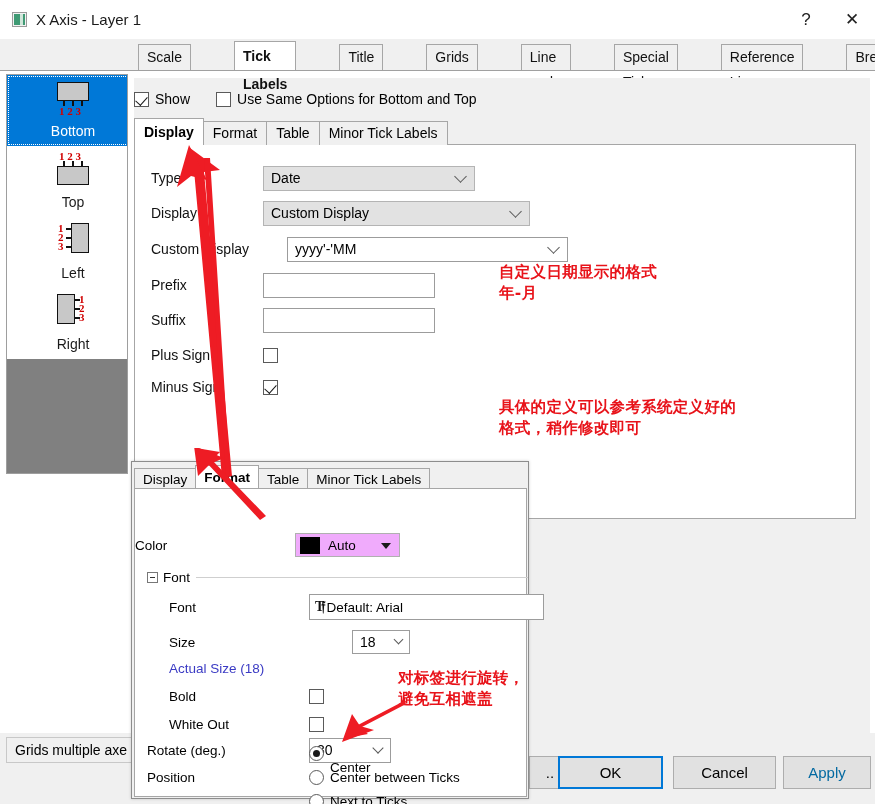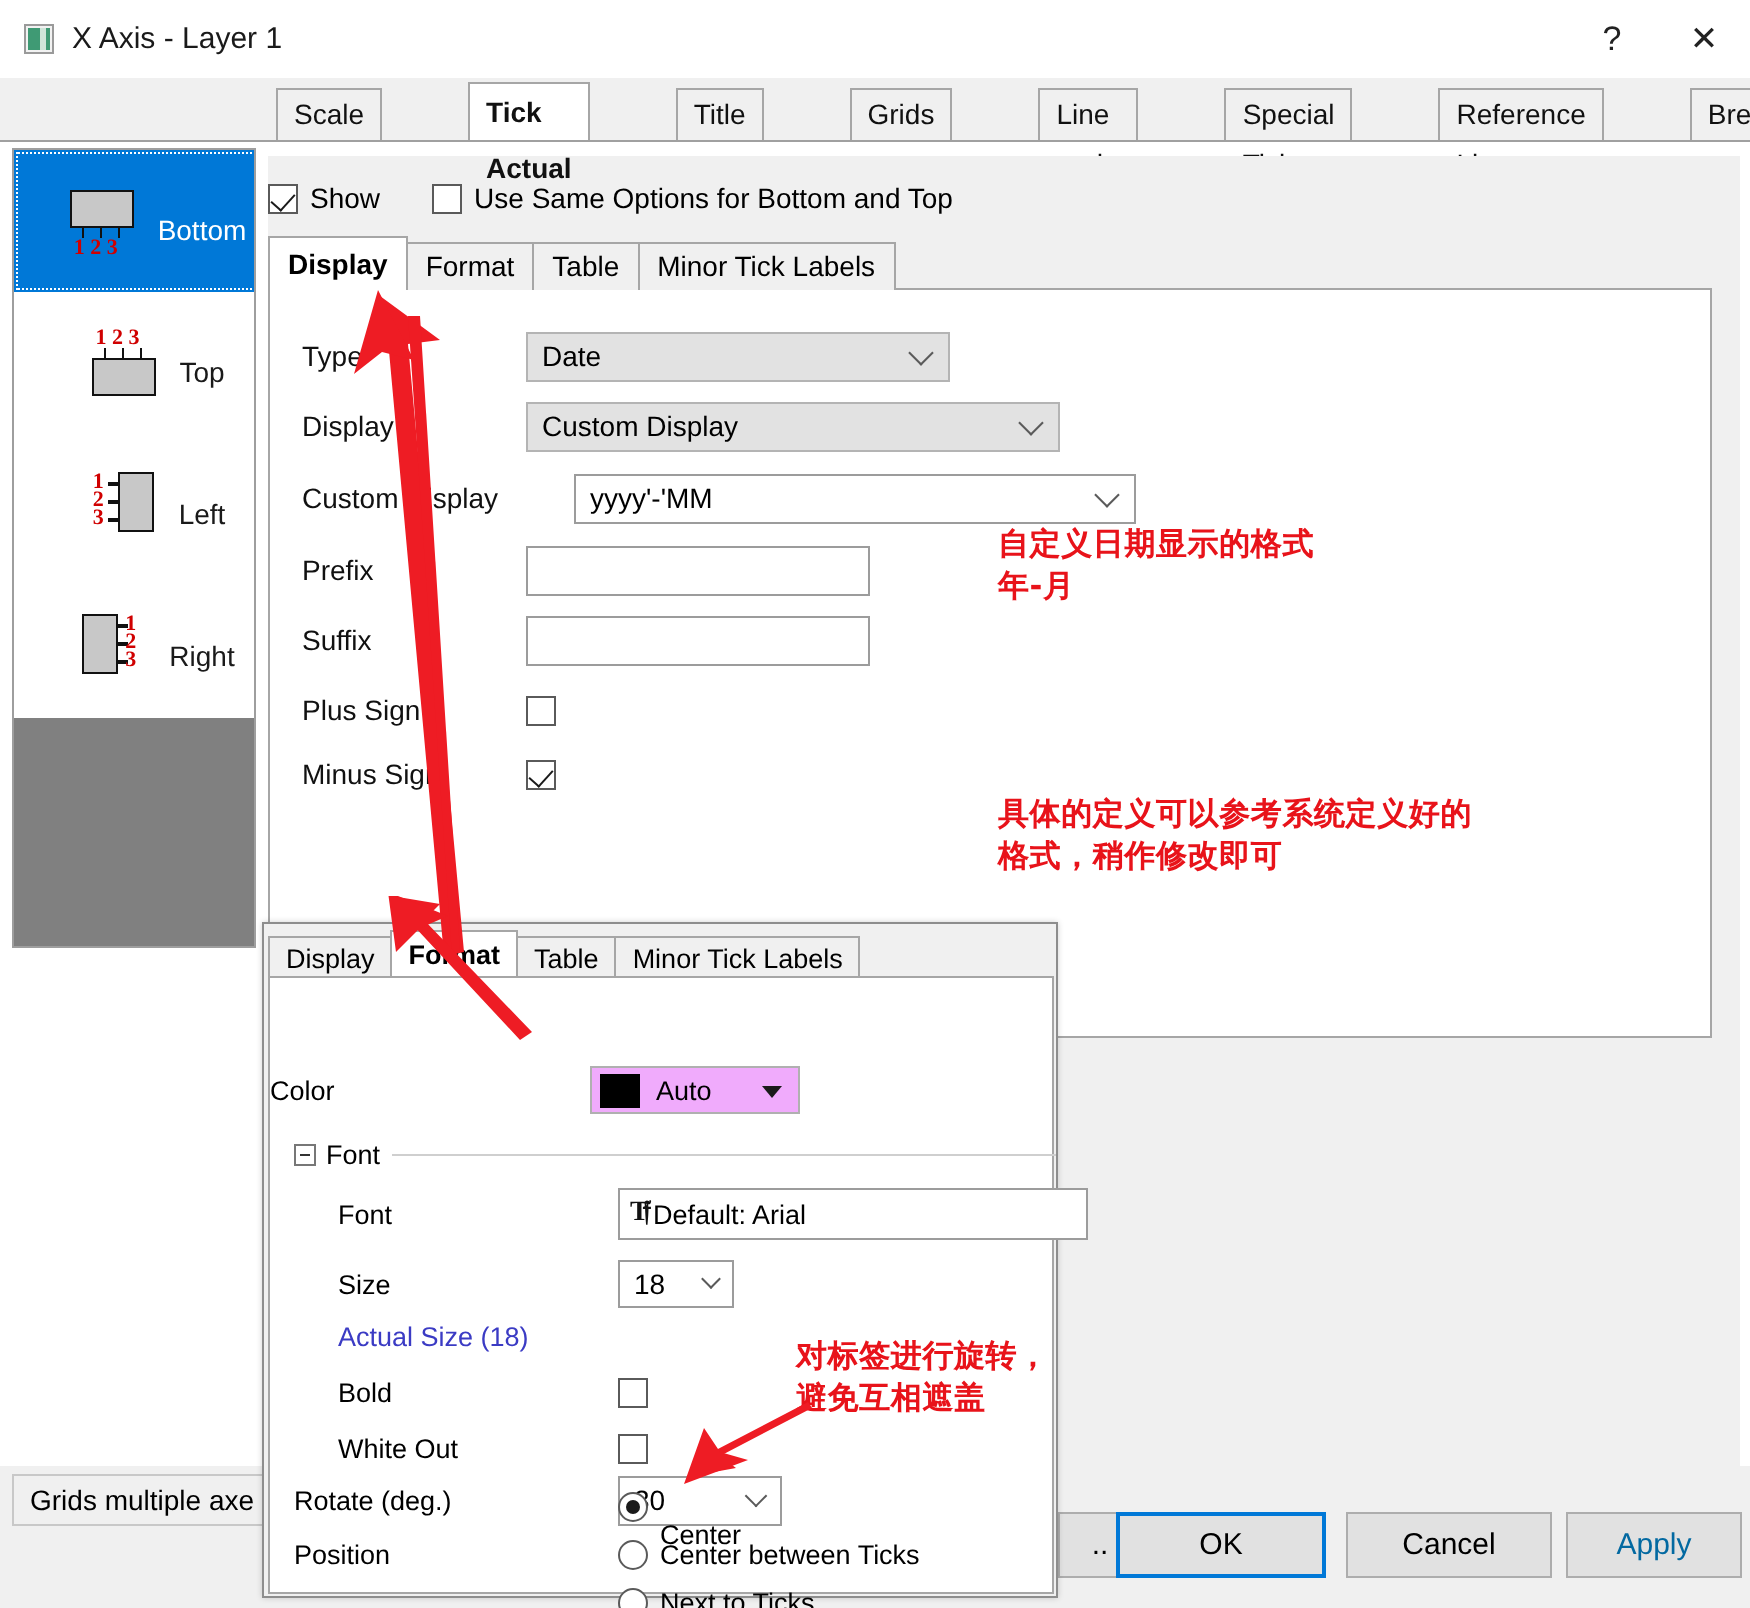--- a/index.html
+++ b/index.html
@@ -59,22 +59,22 @@
 
   
   #axislist{
     position:absolute; left:6px; top:74px; width:122px; height:400px;
     background:#808080;
     border:1px solid #9e9e9e;
     overflow:hidden;
   }
   #axislist .inner{ background:#ffffff; }
   .axis-item{
-    height:71px; width:132px; display:flex; 
-    align-items:center; justify-content:center; padding-top:5px;
+    height:71px; width:132px; display:flex; flex-direction:column;
+    align-items:center; justify-content:flex-start; padding-top:5px;
     background:#ffffff;
   }
   .axis-item.selected{ background:#0078d7; outline:1px dotted #ffffff; outline-offset:-2px; }
   .axis-item .lbl{ font-size:14px; color:#1a1a1a; margin-top:3px; }
   .axis-item.selected .lbl{ color:#ffffff; }
   .ax-ico{ width:56px; height:40px; position:relative; }
   .ax-box{ position:absolute; background:#c8c8c8; border:1.5px solid #111; }
   .ax-num{ position:absolute; color:#d00000; font-weight:bold; font-size:11px; line-height:10px;
            font-family:"Liberation Serif", serif; }
   .ax-tick{ position:absolute; background:#111; }
@@ -228,21 +228,21 @@
   </span>
   <span class="title-text">X Axis - Layer 1</span>
   <span class="spacer"></span>
   <span class="tb-btn">?</span>
   <span class="tb-btn">✕</span>
 </div>
 
 <div id="tabstrip">
   <div class="tabs" id="tabs-host">
       <div class="tab">Scale</div>
-      <div class="tab active">Tick Actual</div>
+      <div class="tab active">Tick Labels</div>
       <div class="tab">Title</div>
       <div class="tab">Grids</div>
       <div class="tab">Line and Ticks</div>
       <div class="tab">Special Ticks</div>
       <div class="tab">Reference Lines</div>
       <div class="tab">Breaks</div>
       <div class="tab">Rug</div>
     </div>
 </div>
 
@@ -411,21 +411,21 @@
     </div>
 
     <div class="frow2" style="left:34px; top:104px; height:28px;">
       <span style="width:140px;">Font</span>
       <span class="fontbox">
         <span class="fonticon">T𝔣</span>
         <span>Default: Arial</span>
       </span>
     </div>
 
-    <div class="frow2" style="left:34px; top:141px;">
+    <div class="frow2" style="left:34px; top:141px;gap:43px;">
       <span style="width:140px;">Size</span>
       <span class="combo editable" style="width:58px; height:24px;text-align:right;">
         <span>18</span>
         <span class="chev" style="right:7px; width:7px; height:7px;"></span>
       </span>
     </div>
 
     <div class="frow2" style="left:34px; top:167px;">
       <span class="linkish">Actual Size (18)</span>
     </div>

